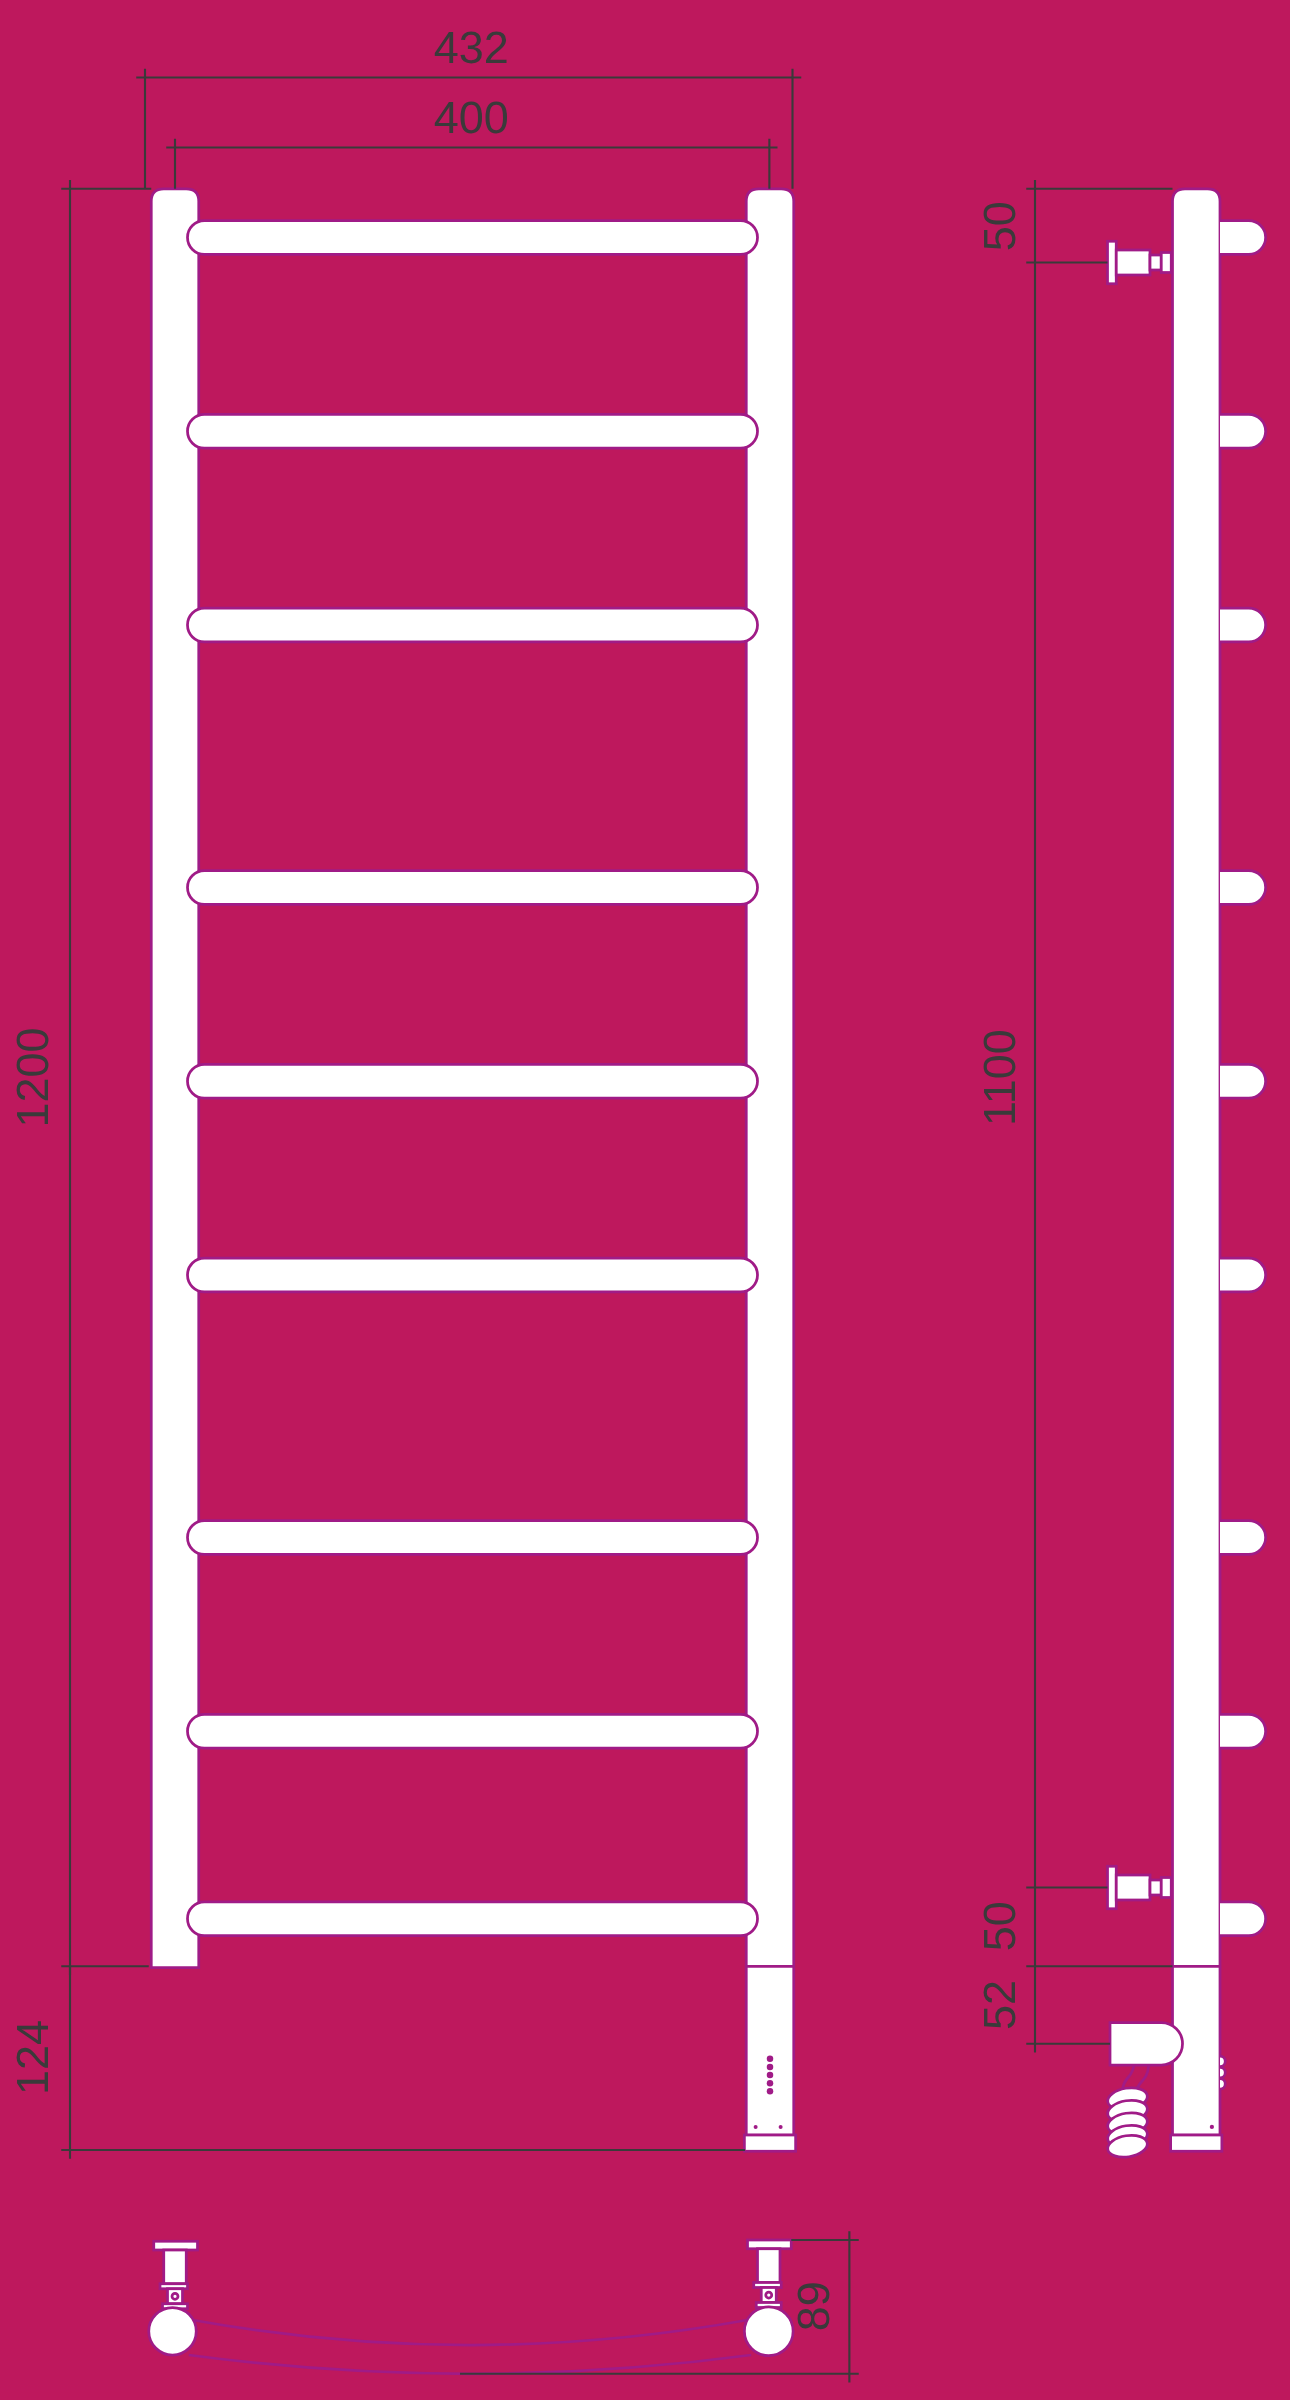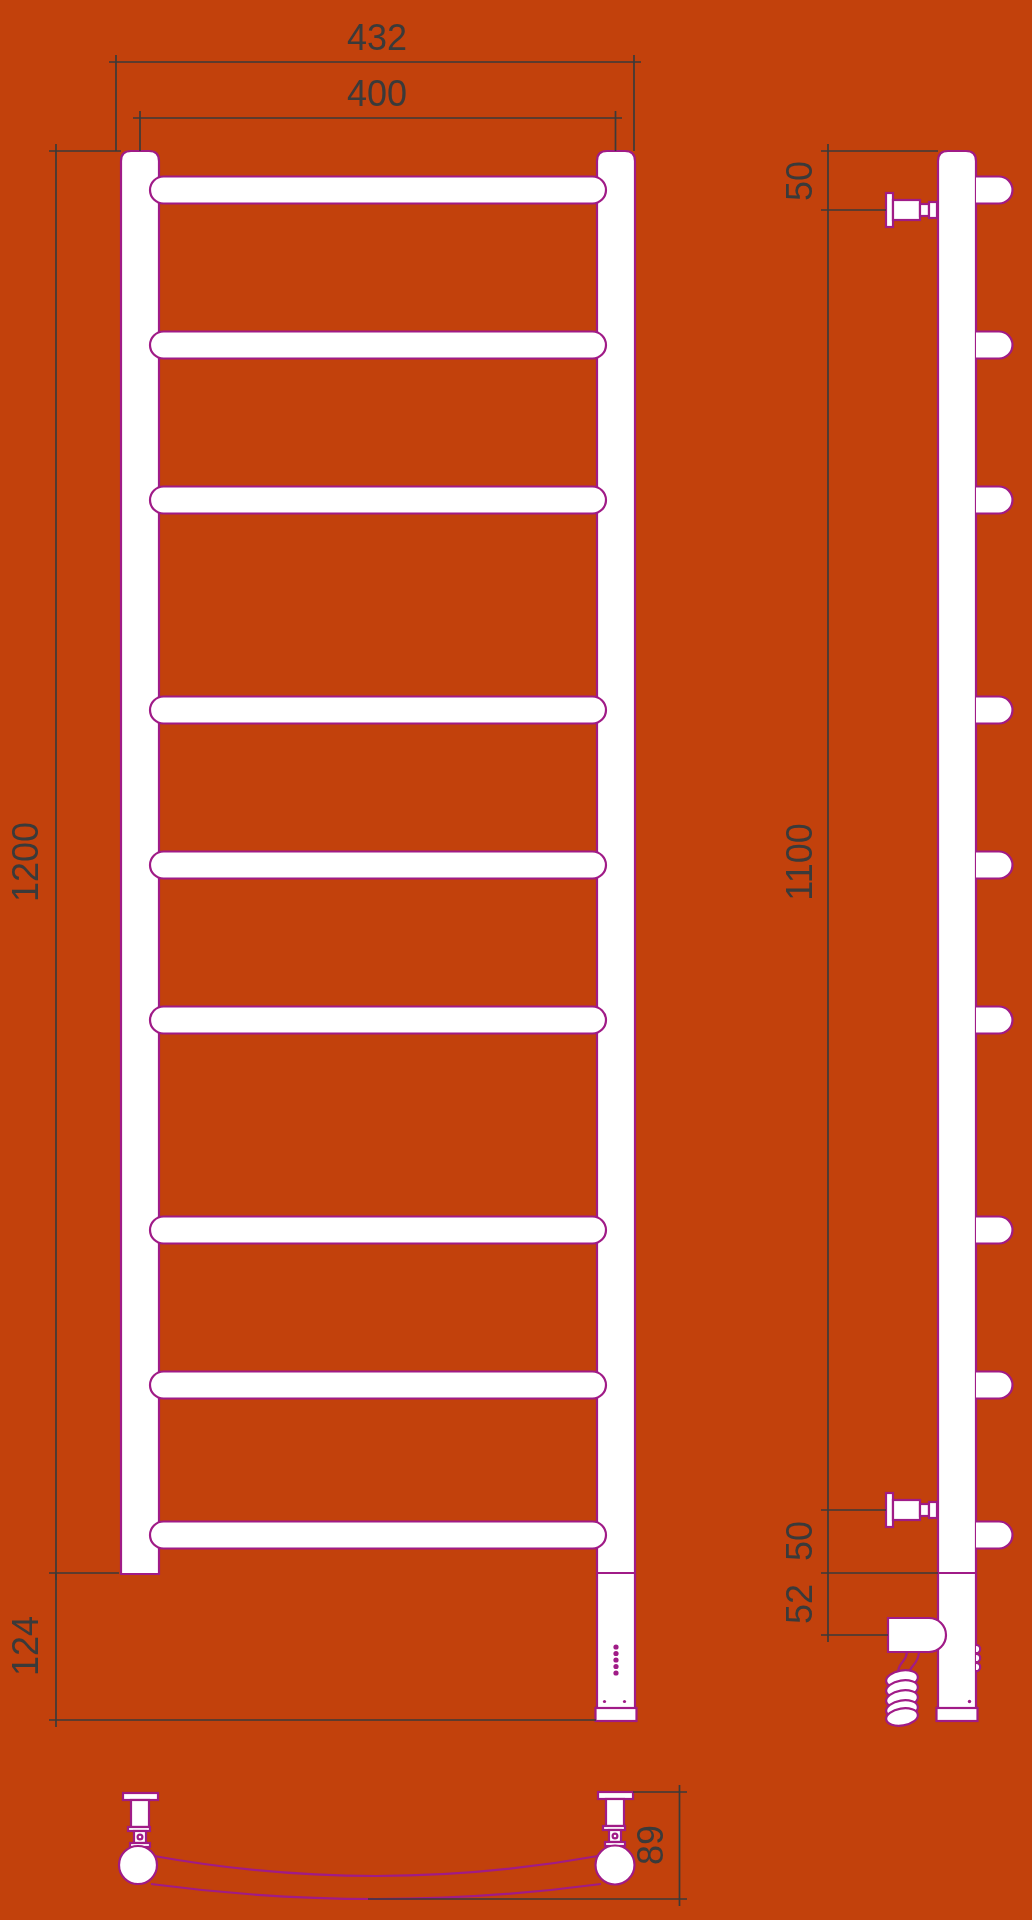--- a/index.html
+++ b/index.html
@@ -1,16 +1,16 @@
 <!DOCTYPE html>
 <html><head>
 <meta charset="utf-8">
 <style>
   html,body{margin:0;padding:0;background:#ffffff;}
-  .stage{width:1032px;height:1920px;position:relative;background:#c2410c;overflow:hidden;}
+  .stage{width:1032px;height:1920px;position:relative;background:#be185d;overflow:hidden;}
   svg{display:block;}
   text{font-family:"Liberation Sans","DejaVu Sans",sans-serif;font-size:36px;fill:#3a3a3a;}
   .outline{stroke:#A01B87;stroke-width:2.2;fill:none;}
   .outline-fill{stroke:#A01B87;stroke-width:2.2;fill:#ffffff;}
   .soliddot{fill:#A01B87;stroke:none;}
   .dim{stroke:#3a3a3a;stroke-width:1.7;fill:none;}
 </style>
 </head>
 <body>
 

